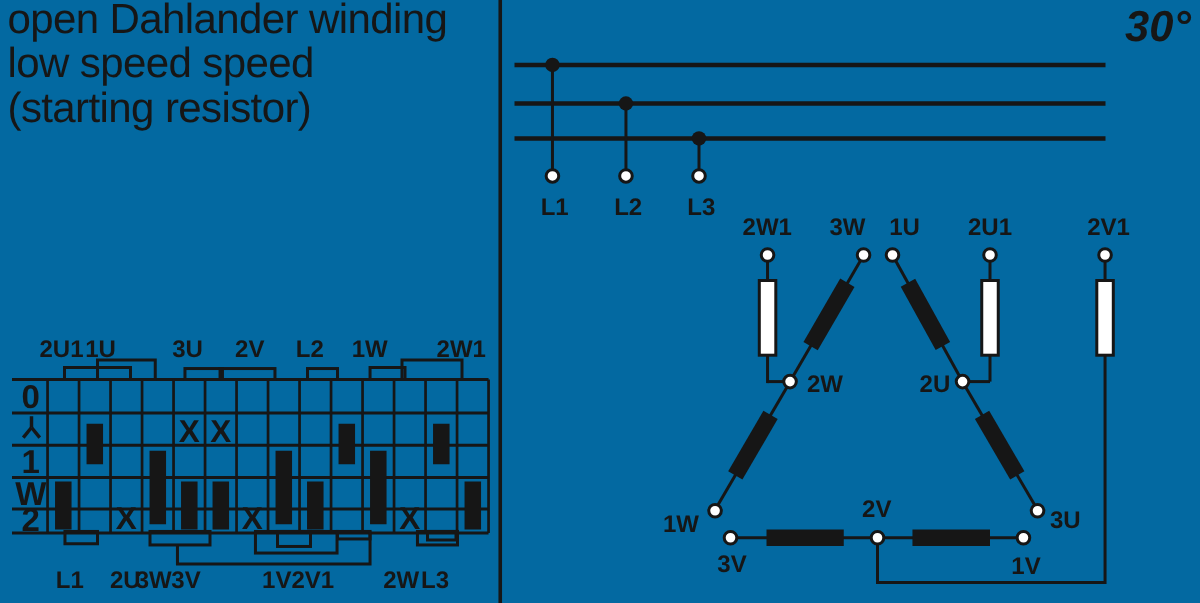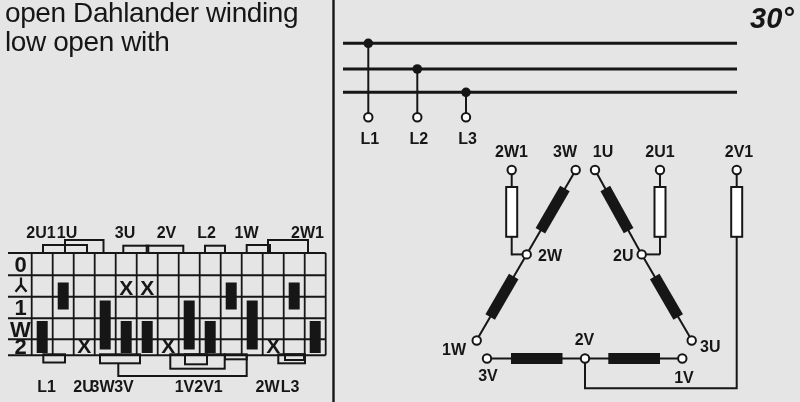--- a/index.html
+++ b/index.html
@@ -1,31 +1,32 @@
 <!DOCTYPE html>
 <html><head>
 <meta charset="utf-8">
 <style>
   html,body{margin:0;padding:0;background:#ffffff;}
-  .page{position:relative;width:800px;height:402px;background:#e5e5e5;overflow:hidden;
+  .page{position:relative;width:800px;height:402px;background:#0369a1;overflow:hidden;
         font-family:"Liberation Sans",sans-serif;color:#161616;}
   .desc{position:absolute;left:5px;top:-2px;font-size:28px;line-height:29.4px;
         letter-spacing:-0.4px;font-weight:400;white-space:nowrap;}
   .angle{position:absolute;left:750px;top:2px;font-size:29px;font-style:italic;
          font-weight:700;white-space:nowrap;}
   svg{position:absolute;left:0;top:0;}
   svg text{font-family:"Liberation Sans",sans-serif;font-weight:700;fill:#161616;}
 </style>
 </head>
 <body>
 
 <div class="page">
   <div class="desc">
     <div>open Dahlander winding</div>
-    <div>low open with</div>
+    <div>low speed speed</div>
+    <div>(starting resistor)</div>
   </div>
   <div class="angle">30°</div>
   <svg id="diagram" width="800" height="402" viewBox="0 0 800 402">
       <line x1="8" y1="253" x2="325.7" y2="253" stroke="#161616" stroke-width="2"></line>
       <line x1="8" y1="275.3" x2="325.7" y2="275.3" stroke="#161616" stroke-width="2"></line>
       <line x1="8" y1="296.8" x2="325.7" y2="296.8" stroke="#161616" stroke-width="2"></line>
       <line x1="8" y1="318.3" x2="325.7" y2="318.3" stroke="#161616" stroke-width="2"></line>
       <line x1="8" y1="339.3" x2="325.7" y2="339.3" stroke="#161616" stroke-width="2"></line>
       <line x1="8" y1="355.3" x2="325.7" y2="355.3" stroke="#161616" stroke-width="2"></line>
       <line x1="31.7" y1="253" x2="31.7" y2="355.3" stroke="#161616" stroke-width="1.8"></line>

